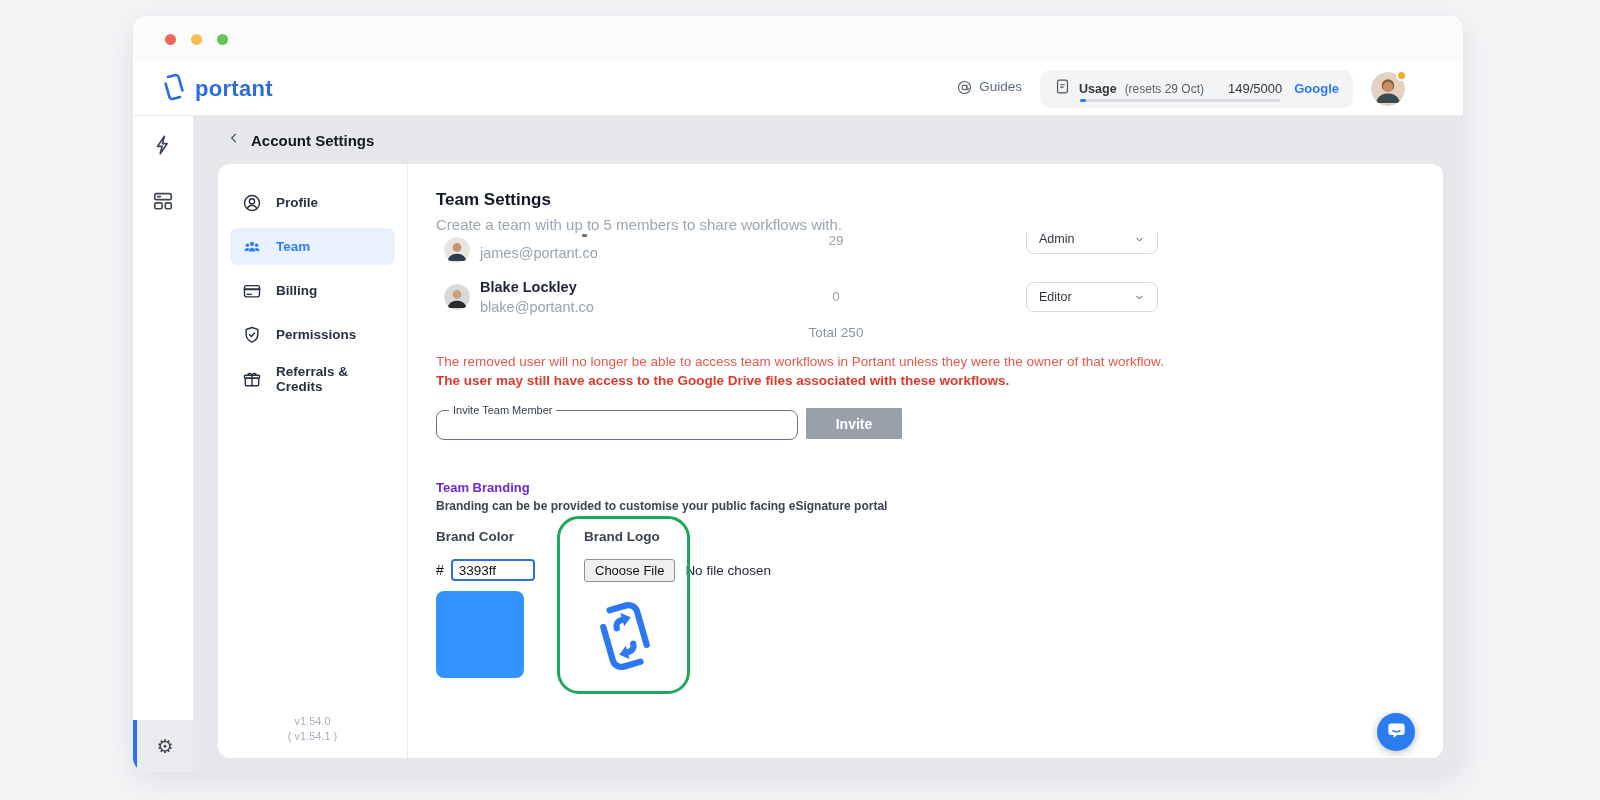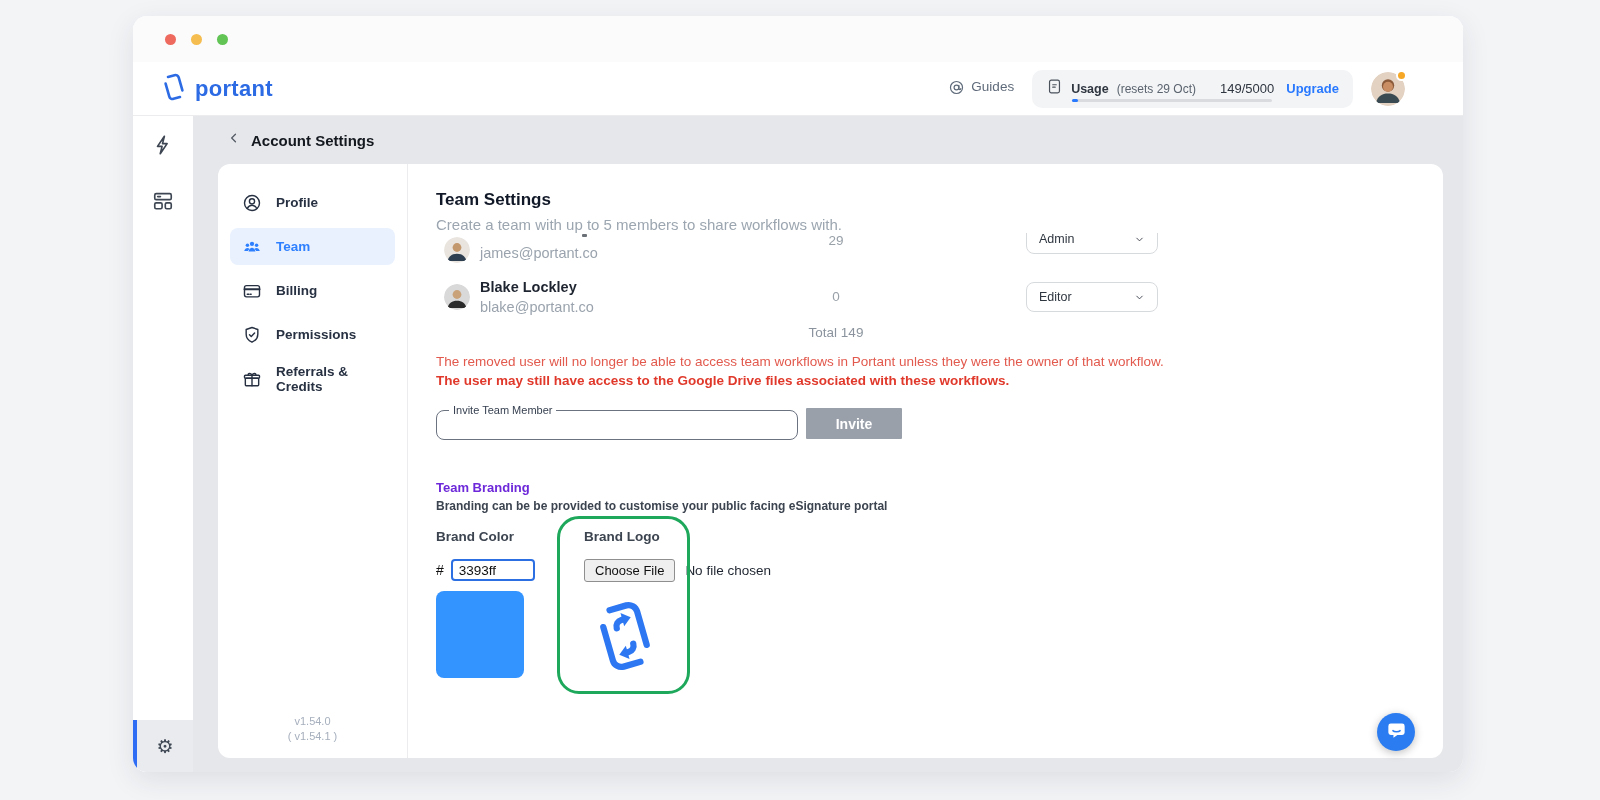--- a/index.html
+++ b/index.html
@@ -163,21 +163,21 @@
       <div class="usage-pill">
         <span>
           <svg width="17" height="19" viewBox="0 0 24 24" fill="none" stroke="#4b525c" stroke-width="1.7" stroke-linecap="round">
             <rect x="5" y="3" width="14" height="18" rx="2.5"></rect>
             <path d="M9.5 9.5 H 14.5 M9.5 13 H 13"></path>
           </svg>
         </span>
         <span class="usage-label">Usage</span>
         <span class="usage-resets">(resets 29 Oct)</span>
         <span class="usage-count">149/5000</span>
-        <span class="upgrade">Upgrade</span>
+        <span class="upgrade">Google</span>
         <div class="usage-bar">
           <div class="usage-bar-fill" style="width: 3%;"></div>
         </div>
       </div>
 
       <div class="avatar">
         <svg width="34" height="34" viewBox="0 0 34 34">
           <circle cx="17" cy="17" r="17" fill="#e3d2c2"></circle>
           <circle cx="17" cy="13.5" r="6.2" fill="#8a5a3b"></circle>
           <circle cx="17" cy="14.8" r="5" fill="#c98e63"></circle>
@@ -329,21 +329,21 @@
                 <span>Editor</span>
                 <span class="chev">
                   <svg width="11" height="11" viewBox="0 0 24 24" fill="none" stroke="#3a414b" stroke-width="2" stroke-linecap="round" stroke-linejoin="round">
                       <path d="M6 9 l6 6 6-6"></path>
                     </svg>
                 </span>
               </div>
             </div>
           </div>
 
-          <div class="total">Total 149</div>
+          <div class="total">Total 250</div>
 
           <div class="warn">
             <div class="warn-1">The removed user will no longer be able to access team workflows in Portant unless they were the owner of that workflow.</div>
             <div class="warn-2">The user may still have access to the Google Drive files associated with these workflows.</div>
           </div>
 
           <div class="invite-row">
             <fieldset class="invite-fieldset">
               <legend>Invite Team Member</legend>
               <input class="invite-input" type="text" value="" style="">

